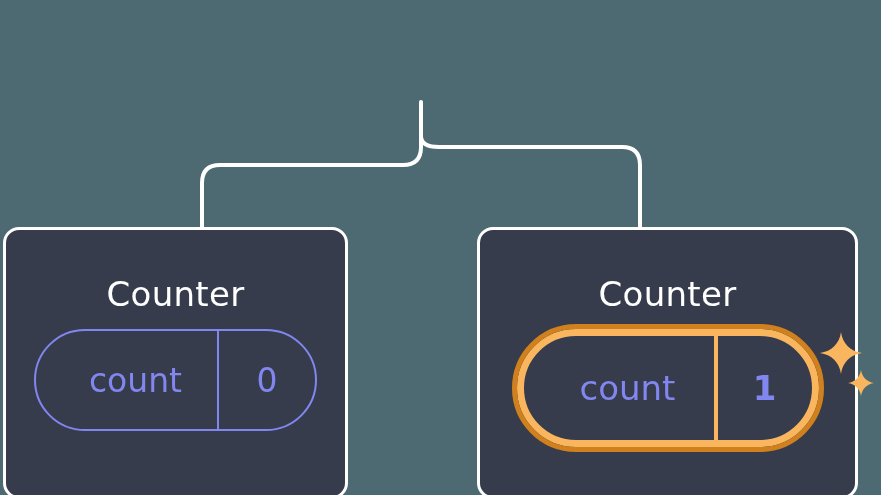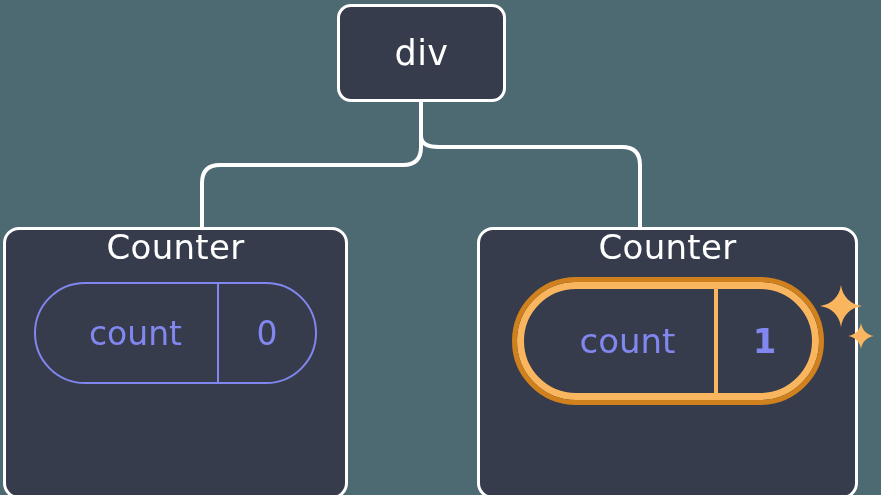--- a/index.html
+++ b/index.html
@@ -62,20 +62,21 @@
     align-items: center;
   }
   .node-counter.left  { left: 3px; }
   .node-counter.right { left: 477px; width: 381px; }
 
   .counter-title {
     color: #ffffff;
     font-size: 34px;
     font-weight: 400;
     letter-spacing: 0.3px;
+    margin-top: 47px;
     line-height: 1;
   }
 
   
   .pill-wrap {
     position: relative;
     margin-top: 18px;
   }
   .pill {
     box-sizing: border-box;
@@ -152,23 +153,20 @@
 </head>
 <body>
 
 <div id="stage">
 
   <svg id="connectors" viewBox="0 0 881 495" xmlns="http://www.w3.org/2000/svg">
     <path d="M 421 102 L 421 136" fill="none" stroke="#ffffff" stroke-width="4" stroke-linecap="round"></path>
     <path d="M 202 227 L 202 183 Q 202 165 220 165 L 403 165 Q 421 165 421 147 L 421 136 Q 421 147 439 147 L 622 147 Q 640 147 640 165 L 640 227" fill="none" stroke="#ffffff" stroke-width="4" stroke-linecap="round" stroke-linejoin="round"></path>
   </svg>
 
-  <div class="node node-root">
-    <span class="root-label">div</span>
-  </div>
 
   <div class="node node-counter left">
     <span class="counter-title">Counter</span>
     <div class="pill-wrap">
       <div class="pill">
         <span class="pill-key">count</span>
         <span class="pill-val">0</span>
       </div>
     </div>
   </div>

